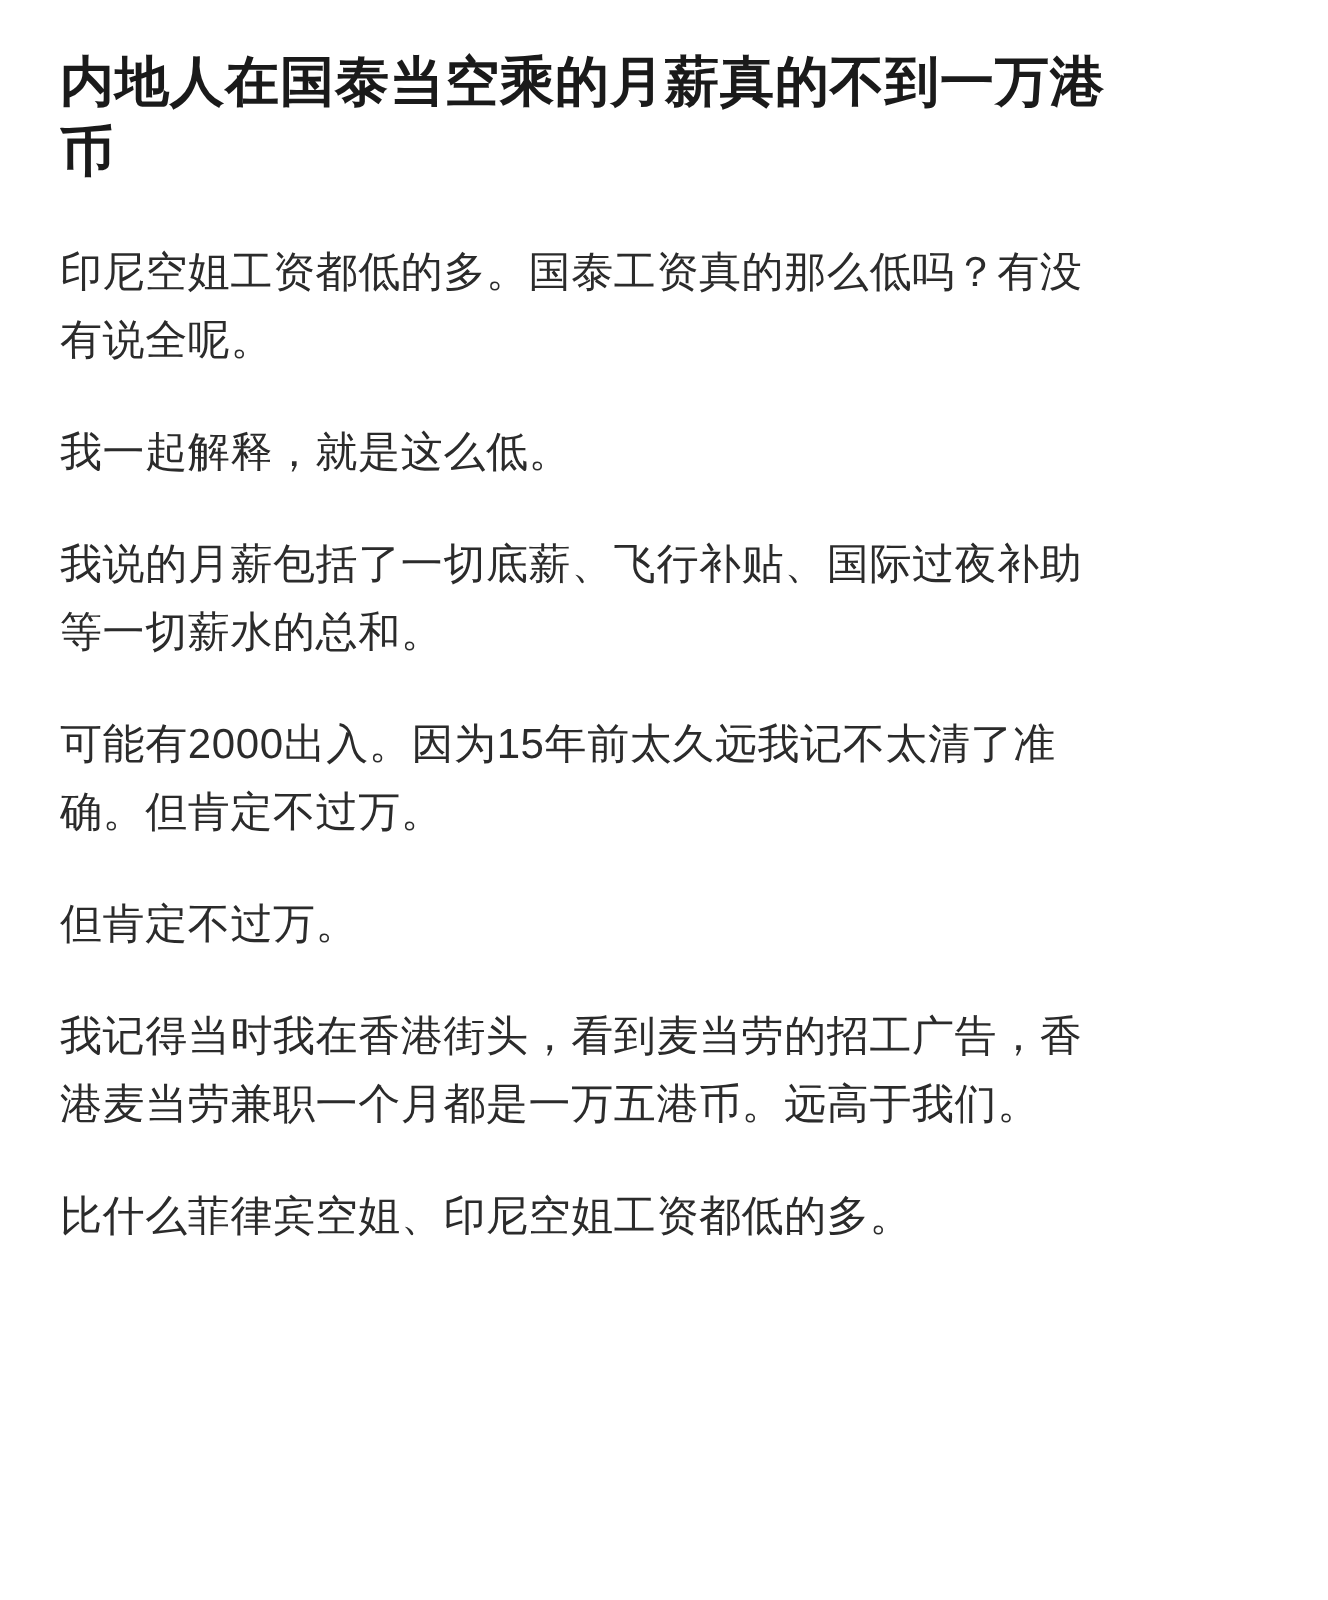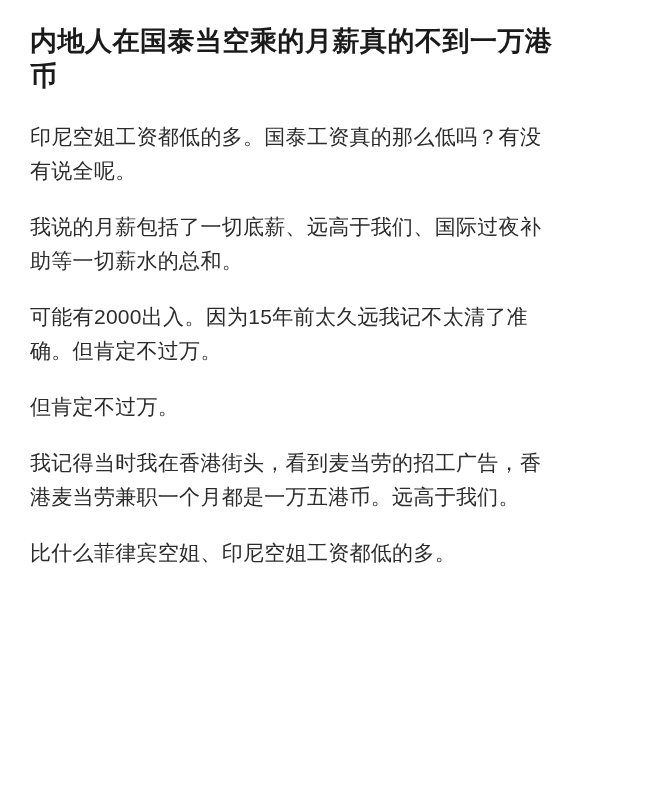--- a/index.html
+++ b/index.html
@@ -45,19 +45,20 @@
     margin-bottom: 0;
   }
 </style>
 </head>
 <body>
 
 <div class="page">
   <h1 class="article-title">内地人在国泰当空乘的月薪真的不到一万港币</h1>
   <div class="article-body">
     <p class="para">印尼空姐工资都低的多。国泰工资真的那么低吗？有没有说全呢。</p>
-    <p class="para">我说的月薪包括了一切底薪、远高于我们、国际过夜补助等一切薪水的总和。</p>
+    <p class="para">我一起解释，就是这么低。</p>
+    <p class="para">我说的月薪包括了一切底薪、飞行补贴、国际过夜补助等一切薪水的总和。</p>
     <p class="para">可能有2000出入。因为15年前太久远我记不太清了准确。但肯定不过万。</p>
     <p class="para">但肯定不过万。</p>
     <p class="para">我记得当时我在香港街头，看到麦当劳的招工广告，香港麦当劳兼职一个月都是一万五港币。远高于我们。</p>
     <p class="para">比什么菲律宾空姐、印尼空姐工资都低的多。</p>
   </div>
 </div>
 
 </body></html>

